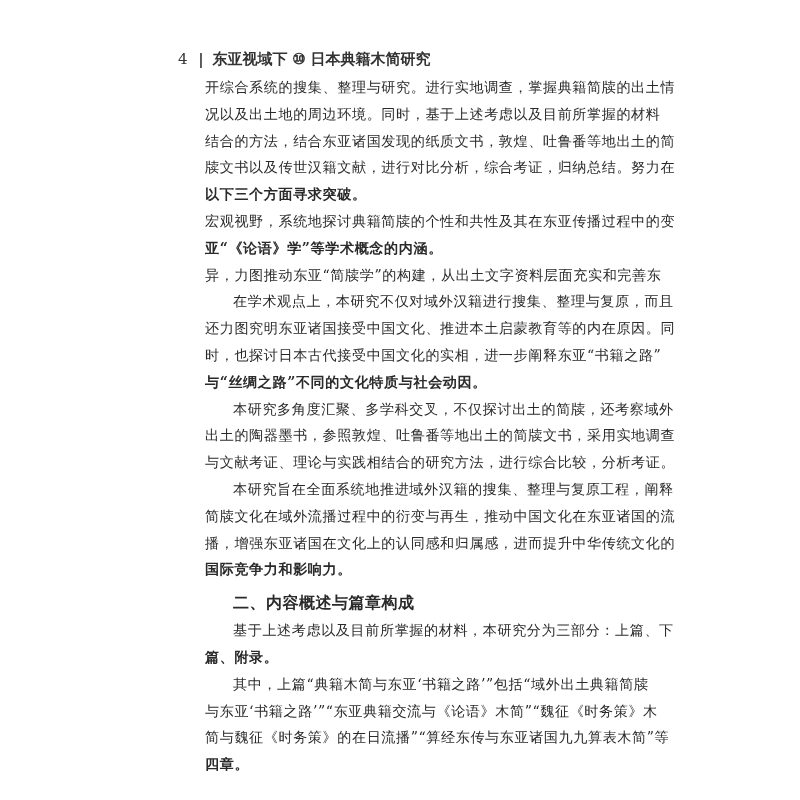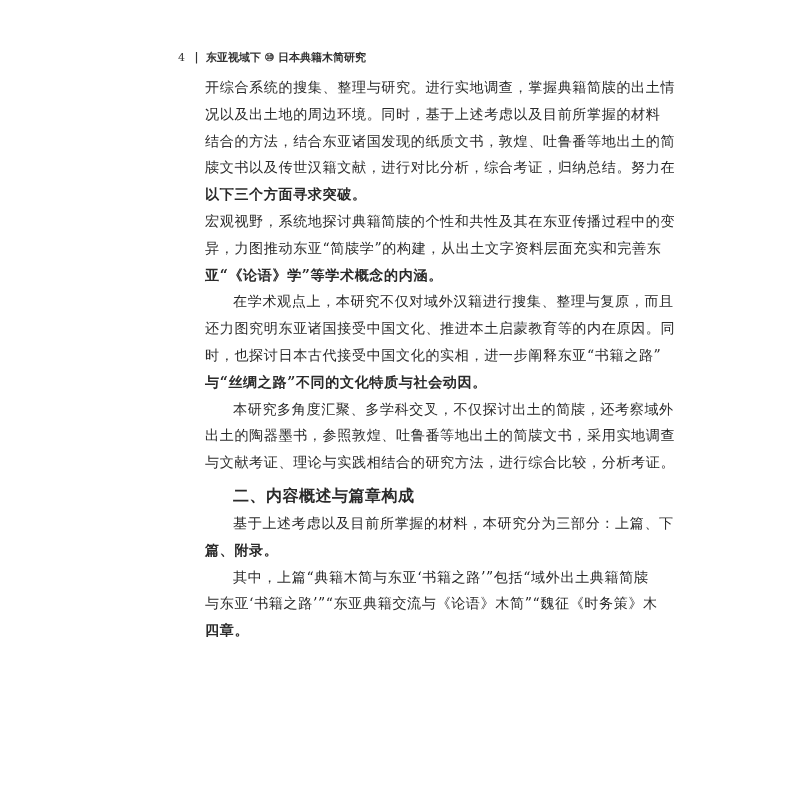--- a/index.html
+++ b/index.html
@@ -1,18 +1,18 @@
 <!DOCTYPE html>
 <html><head>
 <meta charset="utf-8">
 <style>
   html, body { margin:0; padding:0; }
   body { width:800px; height:800px; background:#ffffff; position:relative; overflow:hidden;
          font-family: "DejaVu Serif", "Liberation Serif", serif; color:#2a2a2a; }
-  .header { position:absolute; left:178px; top:50px; font-size:11px; color:#333; white-space:nowrap; }
+  .header { position:absolute; left:178px; top:50px; font-size:15px; color:#333; white-space:nowrap; }
   .header .pg { margin-right:6px; }
   .header .bar { margin-right:4px; font-weight:bold; }
   .header .t { font-weight:bold; }
   .body { position:absolute; left:205px; top:74px; width:392px; }
   .line { height:26.8px; line-height:26.8px; font-size:14.1px; white-space:nowrap; letter-spacing:0.6px; text-align:justify; text-align-last:justify; }
   .line.last { text-align-last:left;font-weight:bold; }
   .indent { padding-left:28px; }
   .heading { height:34px; line-height:40px; font-size:16px; font-weight:bold; padding-left:28px; margin-bottom:0; white-space:nowrap; letter-spacing:0.5px; }
 </style>
 </head>
@@ -30,40 +30,47 @@
 
   <div>
     <div class="line">开综合系统的搜集、整理与研究。进行实地调查，掌握典籍简牍的出土情</div>
     <div class="line">况以及出土地的周边环境。同时，基于上述考虑以及目前所掌握的材料</div>
     <div class="line">结合的方法，结合东亚诸国发现的纸质文书，敦煌、吐鲁番等地出土的简</div>
     <div class="line">牍文书以及传世汉籍文献，进行对比分析，综合考证，归纳总结。努力在</div>
     <div class="line last">以下三个方面寻求突破。</div>
   </div>
   <div>
     <div class="line">宏观视野，系统地探讨典籍简牍的个性和共性及其在东亚传播过程中的变</div>
+    <div class="line last">亚“《论语》学”等学术概念的内涵。</div>
     <div class="line">异，力图推动东亚“简牍学”的构建，从出土文字资料层面充实和完善东</div>
-    <div class="line last">亚“《论语》学”等学术概念的内涵。</div>
   </div>
   <div>
     <div class="line indent">在学术观点上，本研究不仅对域外汉籍进行搜集、整理与复原，而且</div>
     <div class="line">还力图究明东亚诸国接受中国文化、推进本土启蒙教育等的内在原因。同</div>
     <div class="line">时，也探讨日本古代接受中国文化的实相，进一步阐释东亚“书籍之路”</div>
     <div class="line last">与“丝绸之路”不同的文化特质与社会动因。</div>
   </div>
   <div>
     <div class="line indent">本研究多角度汇聚、多学科交叉，不仅探讨出土的简牍，还考察域外</div>
     <div class="line">出土的陶器墨书，参照敦煌、吐鲁番等地出土的简牍文书，采用实地调查</div>
     <div class="line">与文献考证、理论与实践相结合的研究方法，进行综合比较，分析考证。</div>
   </div>
+  <div>
+    <div class="line indent">本研究旨在全面系统地推进域外汉籍的搜集、整理与复原工程，阐释</div>
+    <div class="line">简牍文化在域外流播过程中的衍变与再生，推动中国文化在东亚诸国的流</div>
+    <div class="line">播，增强东亚诸国在文化上的认同感和归属感，进而提升中华传统文化的</div>
+    <div class="line last">国际竞争力和影响力。</div>
+  </div>
 
   <div class="heading">二、内容概述与篇章构成</div>
 
   <div>
     <div class="line indent">基于上述考虑以及目前所掌握的材料，本研究分为三部分：上篇、下</div>
     <div class="line last">篇、附录。</div>
   </div>
   <div>
     <div class="line indent">其中，上篇“典籍木简与东亚‘书籍之路’”包括“域外出土典籍简牍</div>
     <div class="line">与东亚‘书籍之路’”“东亚典籍交流与《论语》木简”“魏征《时务策》木</div>
+    <div class="line">简与魏征《时务策》的在日流播”“算经东传与东亚诸国九九算表木简”等</div>
     <div class="line last">四章。</div>
   </div>
 
 </div>
 
 </body></html>

